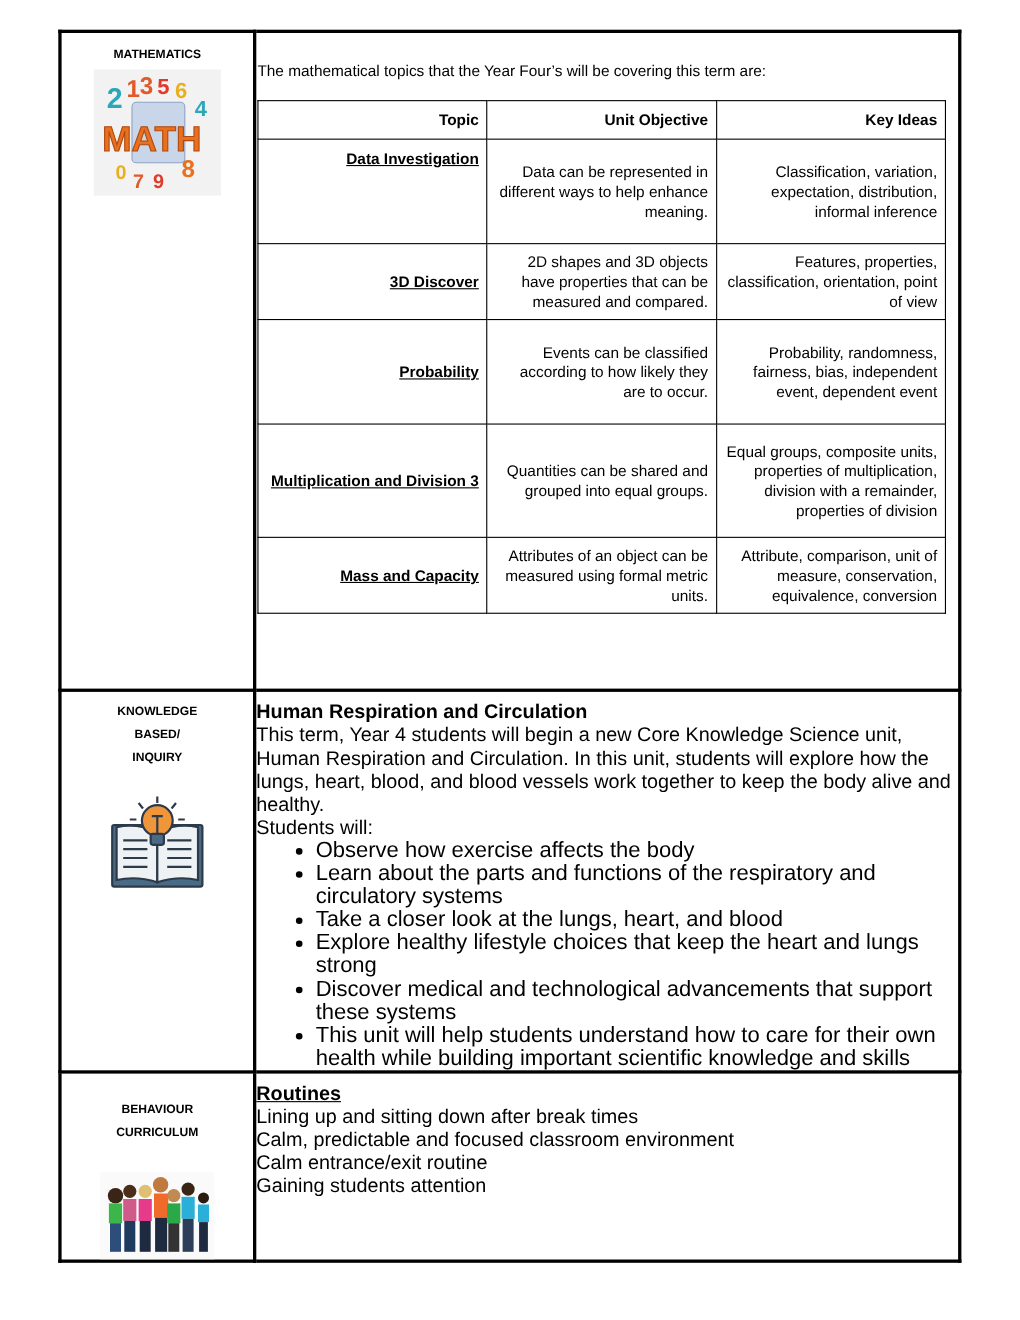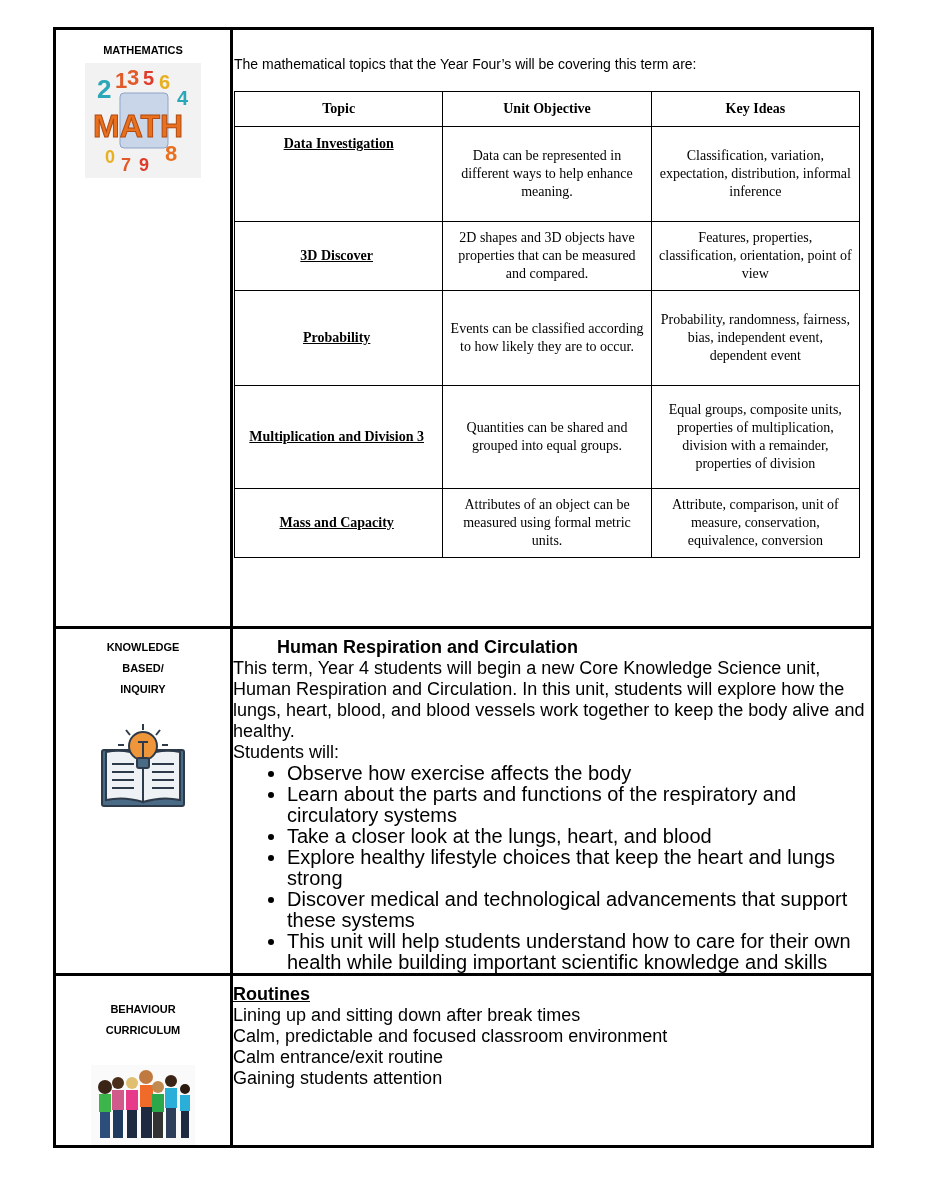--- a/index.html
+++ b/index.html
@@ -4,27 +4,27 @@
 <style>
   html, body { margin:0; padding:0; background:#fff; }
   body { width:927px; height:1200px; position:relative; font-family:"Liberation Sans", sans-serif; color:#000; }
   .outer { position:absolute; left:53px; top:27px; width:821px; border-collapse:collapse; }
   .outer > tbody > tr > td { border:3px solid #000; vertical-align:top; padding:0; }
   .label-cell { width:174px; text-align:center; }
   .label-title { font-weight:bold; font-size:11px; line-height:21px; margin-top:10px; }
   .content { padding:6px 7px; }
   .intro { font-size:14px; margin:26px 0 19px 1px; }
   table.math { border-collapse:collapse; width:626px; margin-left:1px; }
-  table.math td, table.math th { border:1.5px solid #000; font-size:14px; line-height:18px; padding:3px 7px; text-align:center; vertical-align:middle;font-family:Liberation Serif, serif; }
+  table.math td, table.math th { border:1.5px solid #000; font-size:14px; line-height:18px; padding:3px 7px; text-align:right; vertical-align:middle; }
   table.math th { font-weight:bold; height:28px; }
   table.math td.topic { font-weight:bold; text-decoration:underline; padding-left:3px; }
   table.math td.topic-top { vertical-align:top; padding-top:8px; padding-left:7px; }
   .c1 { width:193px; } .c2 { width:193px; } .c3 { width:193px; }
   .body-text { font-size:18px; line-height:21px; }
-  .bold { font-weight:bold;padding-left:44px; }
+  .bold { font-weight:bold; }
   .uline { text-decoration:underline; font-weight:bold; }
   ul { margin:0; padding-left:54px; }
   ul li { font-size:20px; line-height:21px; }
   .icon-box { display:flex; justify-content:center; }
 </style>
 </head>
 <body>
 
 <table class="outer">
 <tbody>

